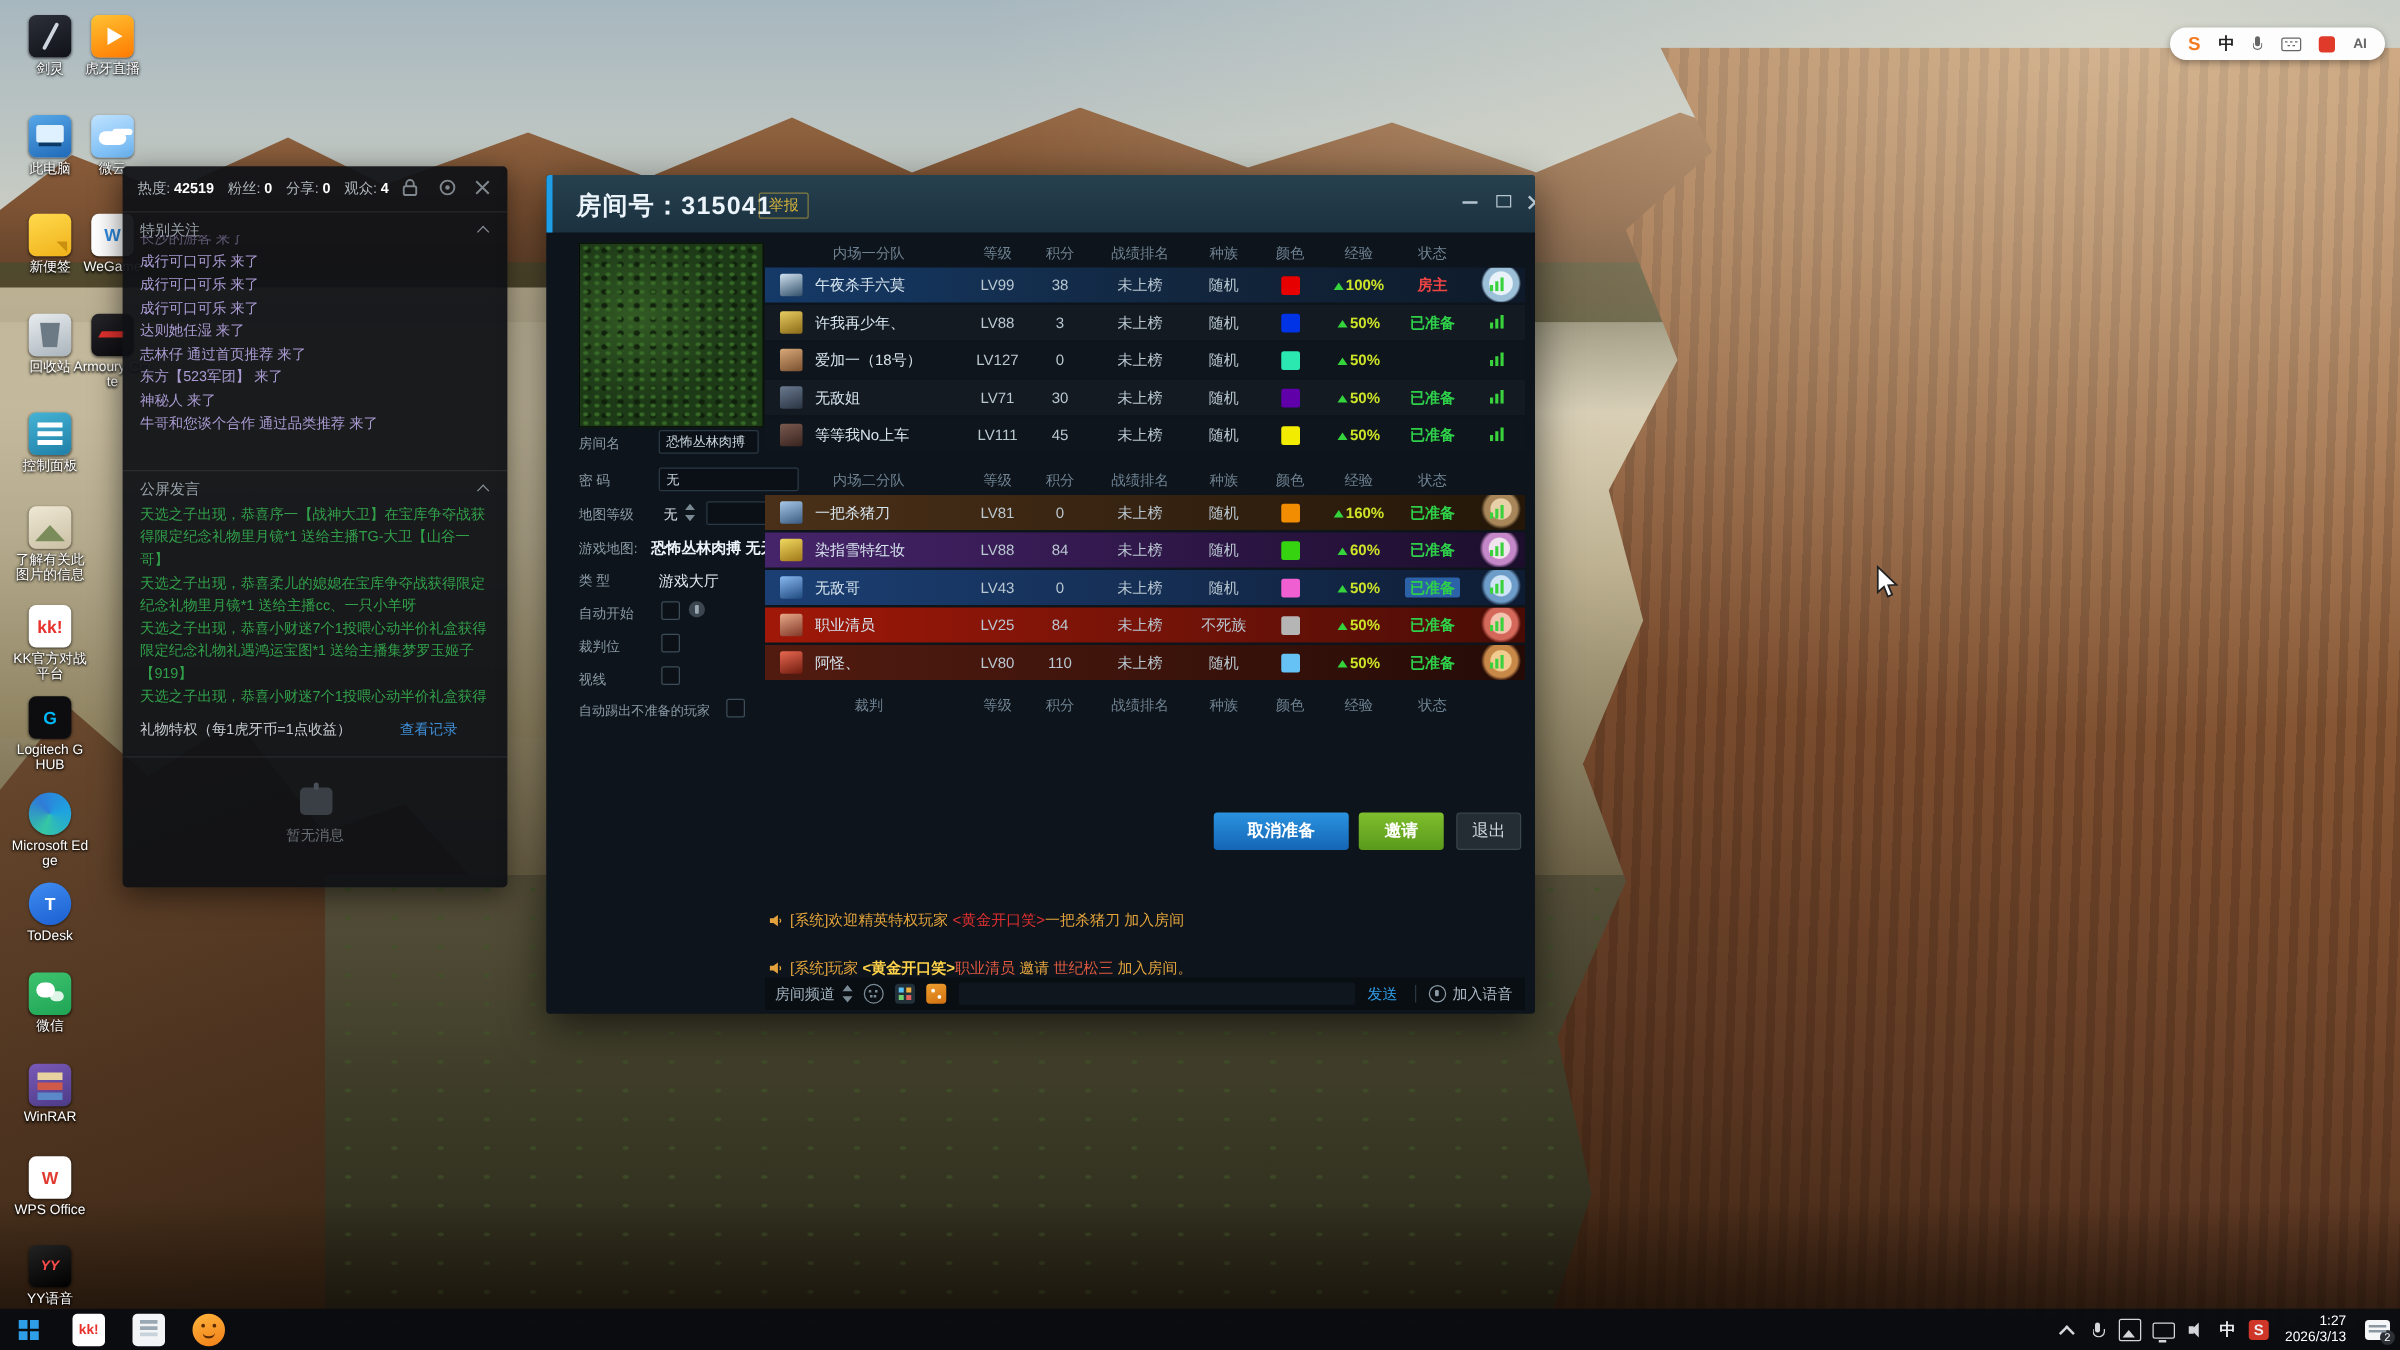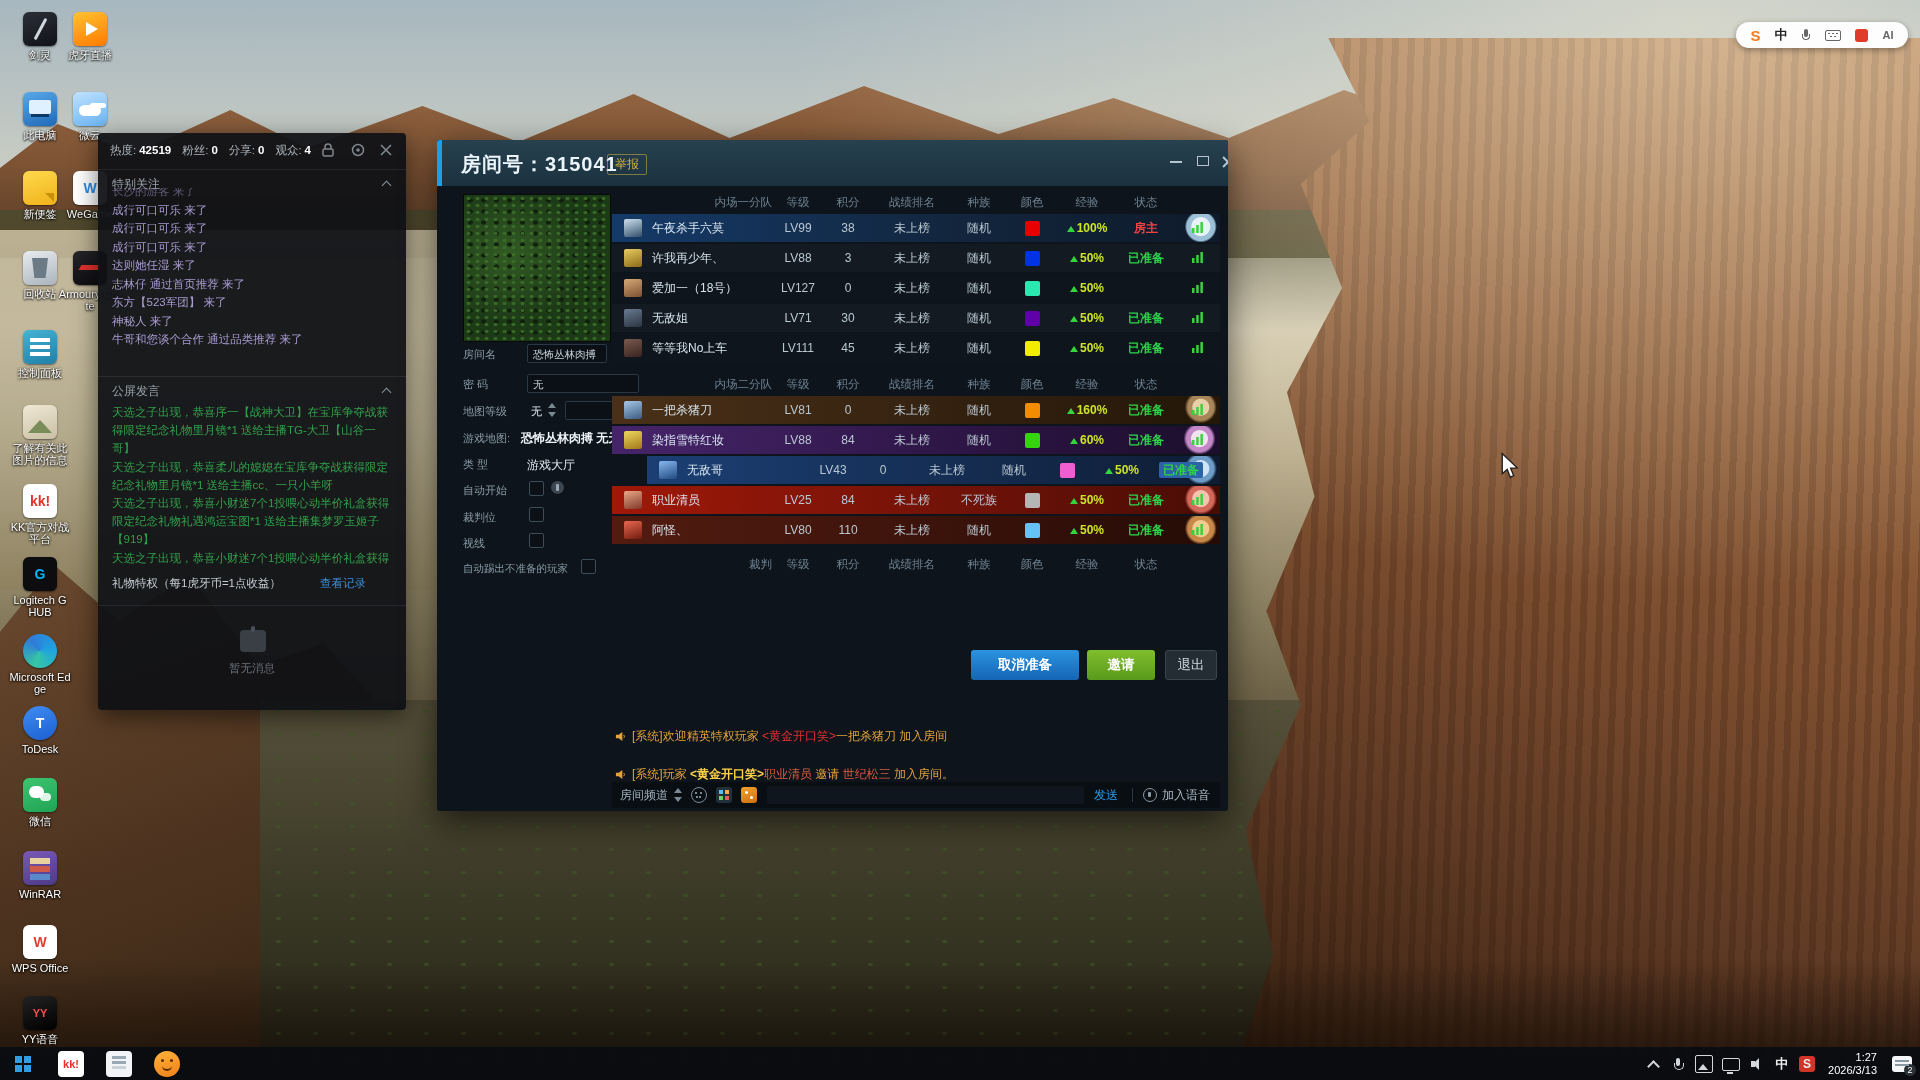--- a/index.html
+++ b/index.html
@@ -72,21 +72,21 @@
   .g-ed{background:conic-gradient(from 200deg,#35c7a4,#2f7bd8,#1fa2e0,#35c7a4);border-radius:50%;}
   .g-td{background:linear-gradient(160deg,#3f8df2,#1b5fd0);border-radius:50%;}
   .g-td .lg{color:#fff;}
   .g-wx{background:linear-gradient(160deg,#3ec370,#1fa455);}
   .g-wx::after{content:"";position:absolute;left:6px;top:8px;width:15px;height:12px;background:#fff;border-radius:7px;box-shadow:9px 5px 0 -2px #dff5e8;}
   .g-rar{background:linear-gradient(160deg,#7a5ab8,#4c3a86);}
   .g-rar::after{content:"";position:absolute;left:7px;top:7px;width:20px;height:6px;background:#e8d3a0;box-shadow:0 8px 0 #d05a4a,0 16px 0 #5a88c8;}
   .g-wps{background:#fff;}
   .g-wps .lg{color:#e03c31;}
   .g-yy{background:linear-gradient(160deg,#222,#000);}
-  .g-yy .lg{color:#ff4d4d;}
+  .g-yy .lg{color:#ff4d4d;font-style:italic;}
   .lg{position:absolute;inset:0;display:flex;align-items:center;justify-content:center;
     font-weight:bold;font-size:14px;font-family:"Liberation Sans",sans-serif;}
 
   
   .spanel{left:98px;top:133px;width:308px;height:577px;background:rgba(15,17,21,.94);
     border-radius:4px;box-shadow:0 6px 24px rgba(0,0,0,.55);color:#cfd4da;overflow:hidden;}
   .sp-stats{position:absolute;left:12px;top:10px;display:flex;gap:11px;font-size:11.5px;color:#aeb6bd;white-space:nowrap;}
   .sp-stats b{color:#fff;font-weight:bold;margin-left:3px;}
   .sp-ic{position:absolute;top:9px;width:16px;height:16px;opacity:.8;cursor:pointer;}
   .sp-div{position:absolute;left:0;width:308px;height:1px;background:rgba(255,255,255,.08);}
@@ -134,21 +134,21 @@
   .spinner{position:absolute;width:9px;height:16px;}
   .spinner::before{content:"";position:absolute;left:1px;top:1px;border-left:4px solid transparent;border-right:4px solid transparent;border-bottom:5px solid #7a8a95;}
   .spinner::after{content:"";position:absolute;left:1px;bottom:1px;border-left:4px solid transparent;border-right:4px solid transparent;border-top:5px solid #7a8a95;}
   .cb{position:absolute;width:13px;height:13px;background:#0b1117;border:1px solid #3c4c58;border-radius:2px;cursor:pointer;}
   .qicon{position:absolute;width:13px;height:13px;border-radius:50%;background:#3c4650;}
   .qicon::after{content:"";position:absolute;left:5px;top:3px;width:3px;height:7px;background:#9aa8b2;border-radius:1px;}
 
   .ptable{position:absolute;left:175px;width:608px;}
   .phead{display:grid;grid-template-columns:40px 120px 52px 48px 80px 54px 52px 58px 60px 44px;
     height:24px;align-items:center;font-size:11.5px;color:#6f8292;}
-  .phead .h0{grid-column:1/3;text-align:right;padding-left:6px;}
+  .phead .h0{grid-column:1/3;text-align:center;padding-left:6px;}
   .phead span{text-align:center;}
   .prow{display:grid;grid-template-columns:40px 120px 52px 48px 80px 54px 52px 58px 60px 44px;
     height:28px;align-items:center;font-size:12px;color:#b9c7d1;background:#131a22;
     margin-bottom:2px;position:relative;overflow:hidden;cursor:pointer;}
   .prow span{text-align:center;position:relative;z-index:2;}
   .pav{width:18px;height:18px;border-radius:2px;margin-left:12px;position:relative;z-index:2;}
   .pname{text-align:left !important;color:#d6e4ee;white-space:nowrap;overflow:hidden;}
   .sw{display:inline-block;width:15px;height:15px;border-radius:2px;vertical-align:middle;}
   .pexp{color:#cde428;font-weight:bold;font-size:12px;}
   .up{display:inline-block;width:0;height:0;border-left:4px solid transparent;border-right:4px solid transparent;border-bottom:6px solid #35d43c;margin-right:2px;}
@@ -157,21 +157,21 @@
   .st-box{background:#2b62a8;border-radius:2px;padding:1px 4px;justify-self:center;}
   .bars{display:inline-block;}
   .avblob::after{content:"";position:absolute;right:0;top:0;width:64px;height:28px;z-index:1;}
   .t1r0{background:linear-gradient(90deg,#153a68,#12263e 55%,#0e1a2a);}
   .t1r0.avblob::after{background:radial-gradient(circle at 70% 45%,#e8f2f8 0 9px,#9cc0d8 10px 14px,rgba(20,40,60,0) 16px);}
   .t1odd{background:#0f151c;}
   .t2r0{background:linear-gradient(90deg,#4a3018,#32200f 60%,#241708);}
   .t2r0.avblob::after{background:radial-gradient(circle at 70% 40%,#e8d0a8 0 8px,#a8865a 9px 13px,rgba(40,28,12,0) 16px);}
   .t2r1{background:linear-gradient(90deg,#46246a,#2c1544 60%,#1c0e2c);}
   .t2r1.avblob::after{background:radial-gradient(circle at 68% 45%,#f2e4ee 0 8px,#c488c8 9px 13px,rgba(30,14,44,0) 16px);}
-  .t2r2{background:linear-gradient(90deg,#1b3f74,#142b4e 60%,#0e1c33);margin-left:35px;}
+  .t2r2{background:linear-gradient(90deg,#1b3f74,#142b4e 60%,#0e1c33);}
   .t2r2.avblob::after{background:radial-gradient(circle at 70% 45%,#cfe4f4 0 8px,#6e9cc8 9px 13px,rgba(12,26,46,0) 16px);}
   .t2r3{background:linear-gradient(90deg,#a01808,#6e1208 60%,#480c05);}
   .t2r3.avblob::after{background:radial-gradient(circle at 70% 45%,#f4c4b0 0 8px,#d4685a 9px 13px,rgba(60,10,4,0) 16px);}
   .t2r4{background:linear-gradient(90deg,#521b10,#38120a 60%,#240b06);}
   .t2r4.avblob::after{background:radial-gradient(circle at 70% 45%,#f0cc90 0 8px,#c88848 9px 13px,rgba(30,10,4,0) 16px);}
 
   .openrow{position:absolute;left:175px;width:608px;height:28px;background:#131a22;display:flex;align-items:center;cursor:pointer;}
   .openbox{width:22px;height:22px;margin-left:10px;background:#0e1d33;border:1px solid #2a4a6a;border-radius:2px;display:flex;align-items:center;justify-content:center;}
   .opentext{margin-left:14px;font-size:12px;color:#c4d2dc;}
 

